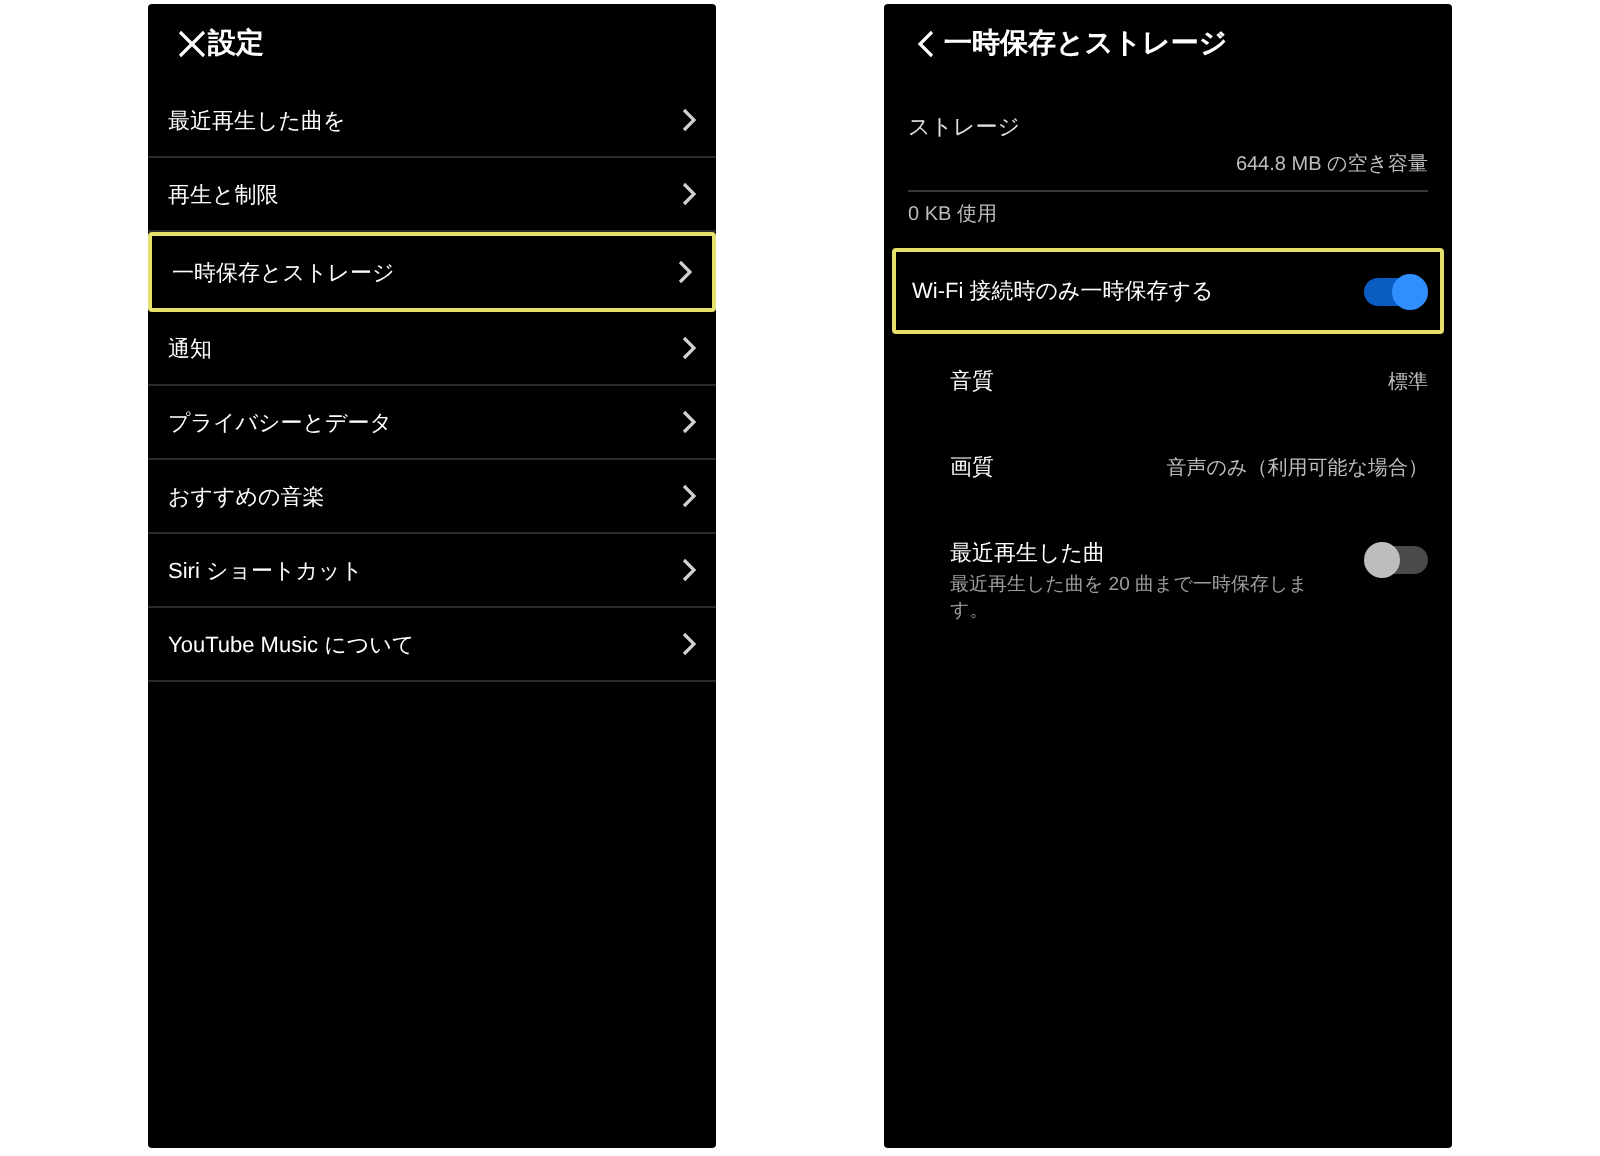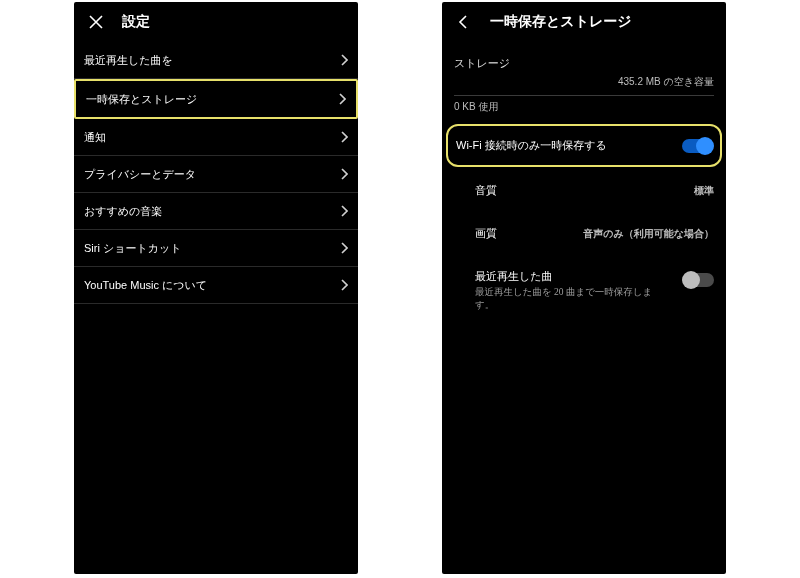--- a/index.html
+++ b/index.html
@@ -33,21 +33,20 @@
     width: 16px;
     height: 16px;
     display: flex;
     align-items: center;
     justify-content: center;
     color: #ffffff;
   }
   .header .title {
     font-size: 14px;
     font-weight: 600;
-    margin-left: 18px;
   }
 
   .list-item {
     display: flex;
     align-items: center;
     justify-content: space-between;
     height: 36px;
     padding: 0 10px;
     border-bottom: 1px solid #2a2a2a;
     color: #ffffff;
@@ -88,31 +87,29 @@
     justify-content: space-between;
     padding: 14px 12px;
     color: #ffffff;
     font-size: 11px;
     margin-left: 21px;
   }
   .row .desc {
     color: #9e9e9e;
     font-size: 9.5px;
     margin-top: 2px;
-    font-family: Liberation Serif, serif;
   }
   .row .right-val {
     color: #bdbdbd;
     font-size: 10px;
     white-space: nowrap;
-    font-weight: bold;
   }
   .hl-row {
     border: 2px solid #e7e06a;
-    border-radius: 12px;
+    border-radius: 2px;
     margin: 2px 4px;
     padding: 12px 8px;
   }
 
   
   .toggle {
     width: 30px;
     height: 14px;
     border-radius: 7px;
     position: relative;
@@ -153,20 +150,28 @@
   </div>
   <div id="left-list">
       <div class="list-item">
         <span>最近再生した曲を</span>
         <span class="chev">
           <svg width="8" height="12" viewBox="0 0 8 12">
             <path d="M2 1 L7 6 L2 11" stroke="#d0d0d0" stroke-width="1.6" fill="none"></path>
           </svg>
         </span>
       </div>
+      <div class="list-item">
+        <span>再生と制限</span>
+        <span class="chev">
+          <svg width="8" height="12" viewBox="0 0 8 12">
+            <path d="M2 1 L7 6 L2 11" stroke="#d0d0d0" stroke-width="1.6" fill="none"></path>
+          </svg>
+        </span>
+      </div>
       <div class="list-item highlight-box">
         <span>一時保存とストレージ</span>
         <span class="chev">
           <svg width="8" height="12" viewBox="0 0 8 12">
             <path d="M2 1 L7 6 L2 11" stroke="#d0d0d0" stroke-width="1.6" fill="none"></path>
           </svg>
         </span>
       </div>
       <div class="list-item">
         <span>通知</span>
@@ -215,21 +220,21 @@
   <div class="header">
     <span class="icon-btn">
       <svg width="12" height="14" viewBox="0 0 12 14">
           <path d="M8 1 L2 7 L8 13" stroke="#fff" stroke-width="1.6" fill="none"></path>
         </svg>
     </span>
     <span class="title">一時保存とストレージ</span>
   </div>
 
   <div class="section-label">ストレージ</div>
-  <div class="storage-right">435.2 MB の空き容量</div>
+  <div class="storage-right">644.8 MB の空き容量</div>
   <div class="usage-bar"></div>
   <div class="usage-text">0 KB 使用</div>
 
   <div class="row hl-row">
     <span>Wi-Fi 接続時のみ一時保存する</span>
     <span class="toggle on"></span>
   </div>
 
   <div class="row">
     <span>音質</span>

